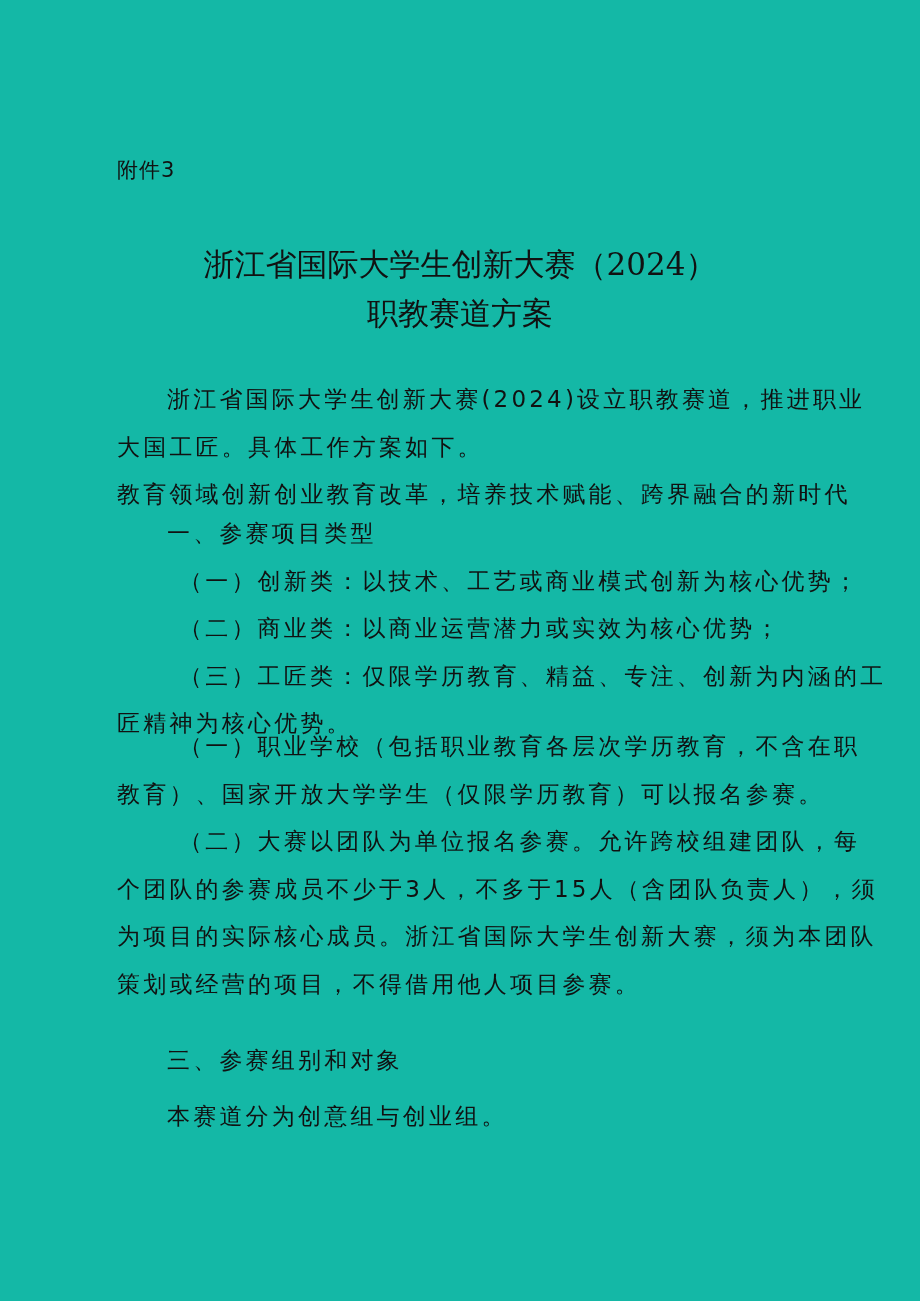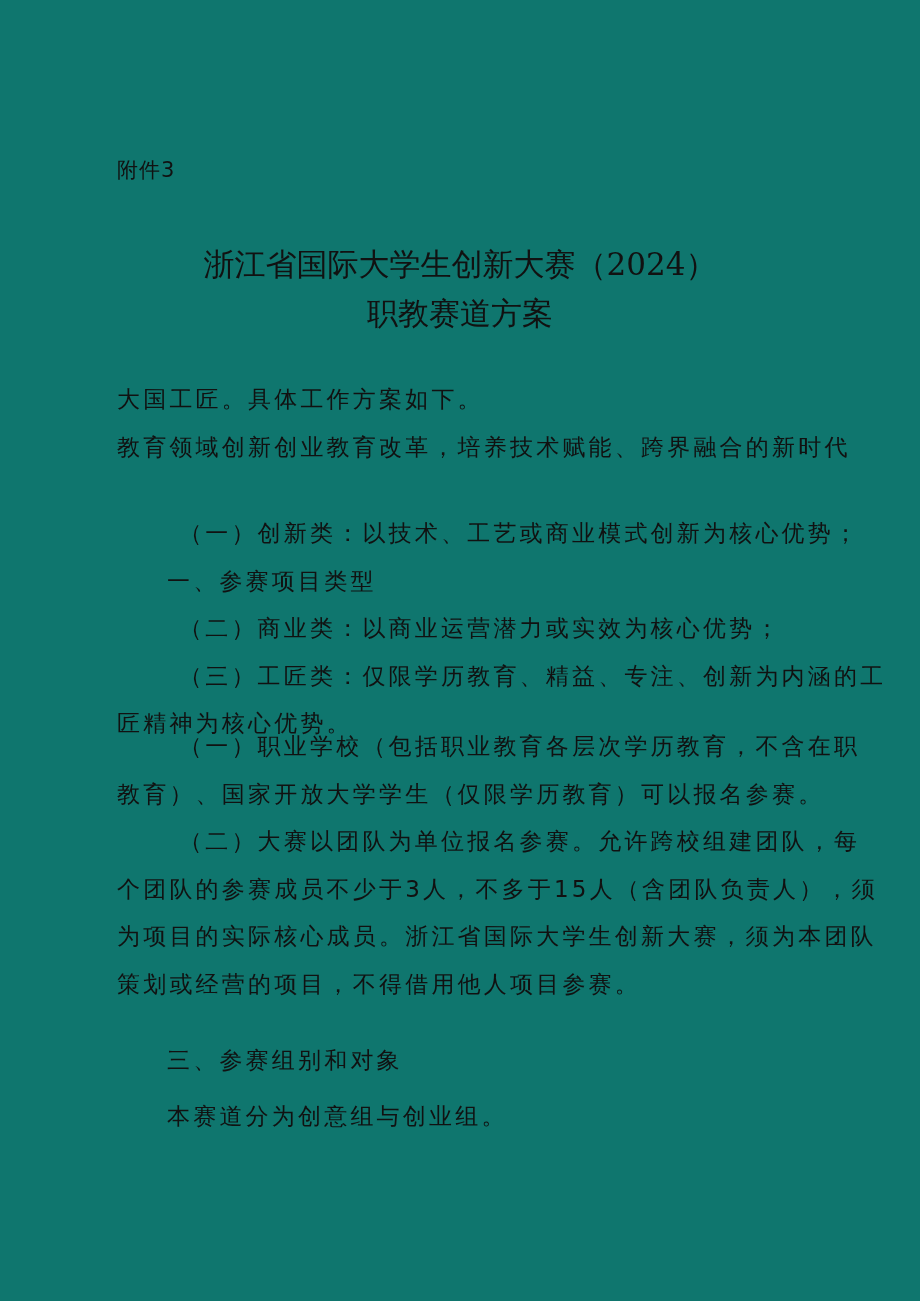--- a/index.html
+++ b/index.html
@@ -1,18 +1,18 @@
 <!DOCTYPE html>
 <html><head>
 <meta charset="utf-8">
 <style>
   html, body { margin: 0; padding: 0; background: #ffffff; }
   body { width: 920px; height: 1301px; position: relative; overflow: hidden;
          font-family: "DejaVu Serif", "Liberation Serif", serif; color: #111; }
-  .page { position: absolute; left: 0; top: 0; width: 920px; height: 1301px; background: #0f766e; }
+  .page { position: absolute; left: 0; top: 0; width: 920px; height: 1301px; background: #14b8a6; }
   .attach { position: absolute; left: 117px; top: 156px; font-size: 21px; line-height: 28px;
             font-family: "DejaVu Sans", "Liberation Sans", sans-serif; letter-spacing: 1px; }
   .title { position: absolute; left: 0; width: 920px; text-align: center; font-size: 31px;
            line-height: 40px; font-family: "DejaVu Serif", "Liberation Serif", serif; }
   .t1 { top: 244px; }
   .t2 { top: 293px; }
   .body { position: absolute; left: 117px; width: 694px; font-size: 23px; line-height: 47.5px;
           font-family: "DejaVu Sans", "Liberation Sans", sans-serif; letter-spacing: 3.2px; }
   .line { display: block; white-space: nowrap; height: 47.5px; }
   .ind { padding-left: 50px; }
@@ -21,27 +21,28 @@
 </head>
 <body>
 
 <div class="page">
   <div class="attach">附件3</div>
 
   <div class="title t1">浙江省国际大学生创新大赛（2024）</div>
   <div class="title t2">职教赛道方案</div>
 
   <div class="body" style="top:376px;">
+    <span class="line ind">浙江省国际大学生创新大赛(2024)设立职教赛道，推进职业</span>
     <span class="line">大国工匠。具体工作方案如下。</span>
     <span class="line">教育领域创新创业教育改革，培养技术赋能、跨界融合的新时代</span>
   </div>
 
   <div class="body" style="top:510px;">
+    <span class="line ind">一、参赛项目类型</span>
     <span class="line ind2">（一）创新类：以技术、工艺或商业模式创新为核心优势；</span>
-    <span class="line ind">一、参赛项目类型</span>
     <span class="line ind2">（二）商业类：以商业运营潜力或实效为核心优势；</span>
     <span class="line ind2">（三）工匠类：仅限学历教育、精益、专注、创新为内涵的工</span>
     <span class="line">匠精神为核心优势。</span>
   </div>
 
   <div class="body" style="top:723px;">
     <span class="line ind2">（一）职业学校（包括职业教育各层次学历教育，不含在职</span>
     <span class="line">教育）、国家开放大学学生（仅限学历教育）可以报名参赛。</span>
     <span class="line ind2">（二）大赛以团队为单位报名参赛。允许跨校组建团队，每</span>
     <span class="line">个团队的参赛成员不少于3人，不多于15人（含团队负责人），须</span>

